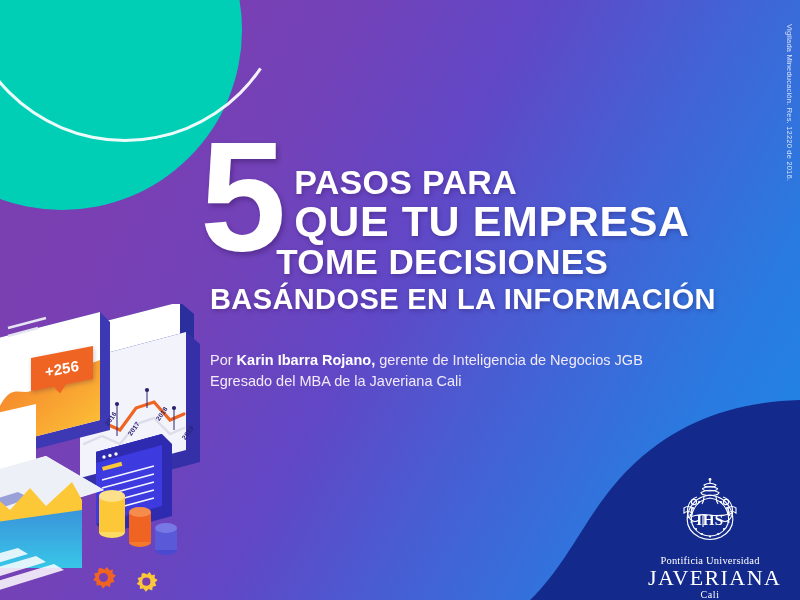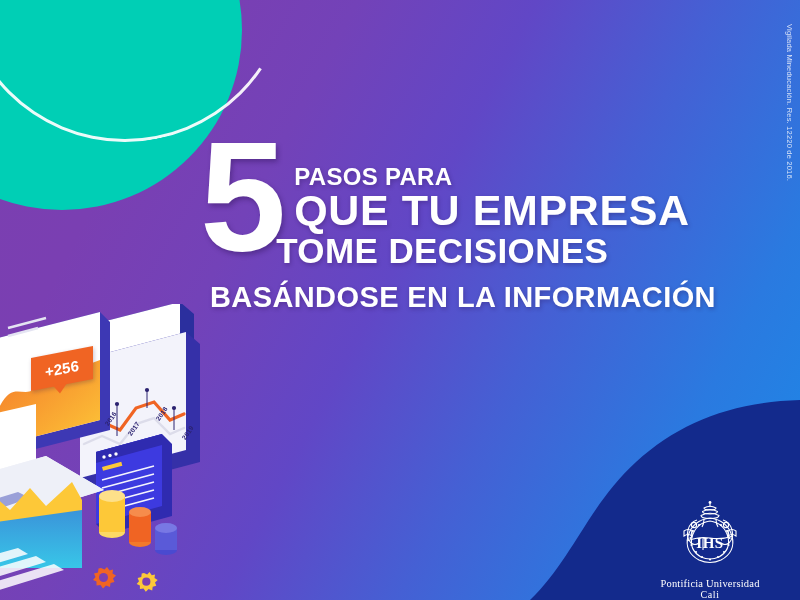--- a/index.html
+++ b/index.html
@@ -75,35 +75,35 @@
     letter-spacing:-6px;
     text-shadow:2px 3px 5px rgba(35,10,70,.35);
     margin-top:-6px;
   }
   .hl-lines{
     padding-top:22px;
   }
   .hl{
     color:#fff;
     font-weight:bold;
-    font-size:24px;
+    font-size:34px;
     line-height:1.02;
     letter-spacing:.3px;
     text-shadow:1px 2px 4px rgba(35,10,70,.30);
     white-space:nowrap;
   }
   .hl.l2{font-size:43px;letter-spacing:.6px;}
   .hl.l3{font-size:35px;letter-spacing:.4px;margin-left:-18px;}
   .hl-sub{
     color:#fff;
     font-weight:bold;
     font-size:29px;
     letter-spacing:.4px;
     text-shadow:1px 2px 4px rgba(35,10,70,.30);
-    margin-top:12px;
+    margin-top:4px;
     margin-left:10px;
     white-space:nowrap;
   }
 
   
   .byline{
     position:absolute;
     left:210px;top:350px;
     width:520px;
     color:#f2eaf8;
@@ -314,20 +314,26 @@
       <div class="big5">5</div>
       <div class="hl-lines">
         <div class="hl l1">PASOS PARA</div>
         <div class="hl l2">QUE TU EMPRESA</div>
         <div class="hl l3">TOME DECISIONES</div>
       </div>
     </div>
     <div class="hl-sub">BASÁNDOSE EN LA INFORMACIÓN</div>
   </div>
 
+  <div class="byline">
+    <div>
+      <span>Por </span><b>Karin Ibarra Rojano,</b><span> gerente de Inteligencia de Negocios JGB</span>
+    </div>
+    <div>Egresado del MBA de la Javeriana Cali</div>
+  </div>
 
   <div class="logo">
     <svg class="crest" width="74" height="70" viewBox="0 0 74 70">
       <g fill="none" stroke="#ffffff" stroke-width="1.1">
 
         <path d="M37,3 L37,7"></path>
         <circle cx="37" cy="2.4" r="1.4" fill="#fff" stroke="none"></circle>
         <path d="M31,8 Q37,4.5 43,8 Q43,10 37,10 Q31,10 31,8 Z"></path>
         <path d="M29.5,11.5 Q37,7.5 44.5,11.5 Q44.5,14 37,14 Q29.5,14 29.5,11.5 Z"></path>
         <path d="M28,15.5 Q37,11 46,15.5 Q46,18.5 37,18.5 Q28,18.5 28,15.5 Z"></path>
@@ -362,16 +368,17 @@
             <circle cx="48" cy="25" r="1.1"></circle>
           <circle cx="26" cy="25" r="1.1"></circle>
         </g>
 
         <path d="M14,41 Q26,36 37,38 Q48,40 60,36"></path>
       </g>
       <text x="37" y="48" text-anchor="middle" fill="#ffffff" font-family="Liberation Serif, serif" font-size="15" font-weight="bold" letter-spacing="0.5">IHS</text>
       <line x1="30" y1="37.5" x2="30" y2="50" stroke="#ffffff" stroke-width="1.1"></line>
     </svg>
     <div class="l-top">Pontificia Universidad</div>
+    <div class="l-mid">JAVERIANA</div>
     <div class="l-bot">Cali</div>
   </div>
 
 </div>
 
 </body></html>

